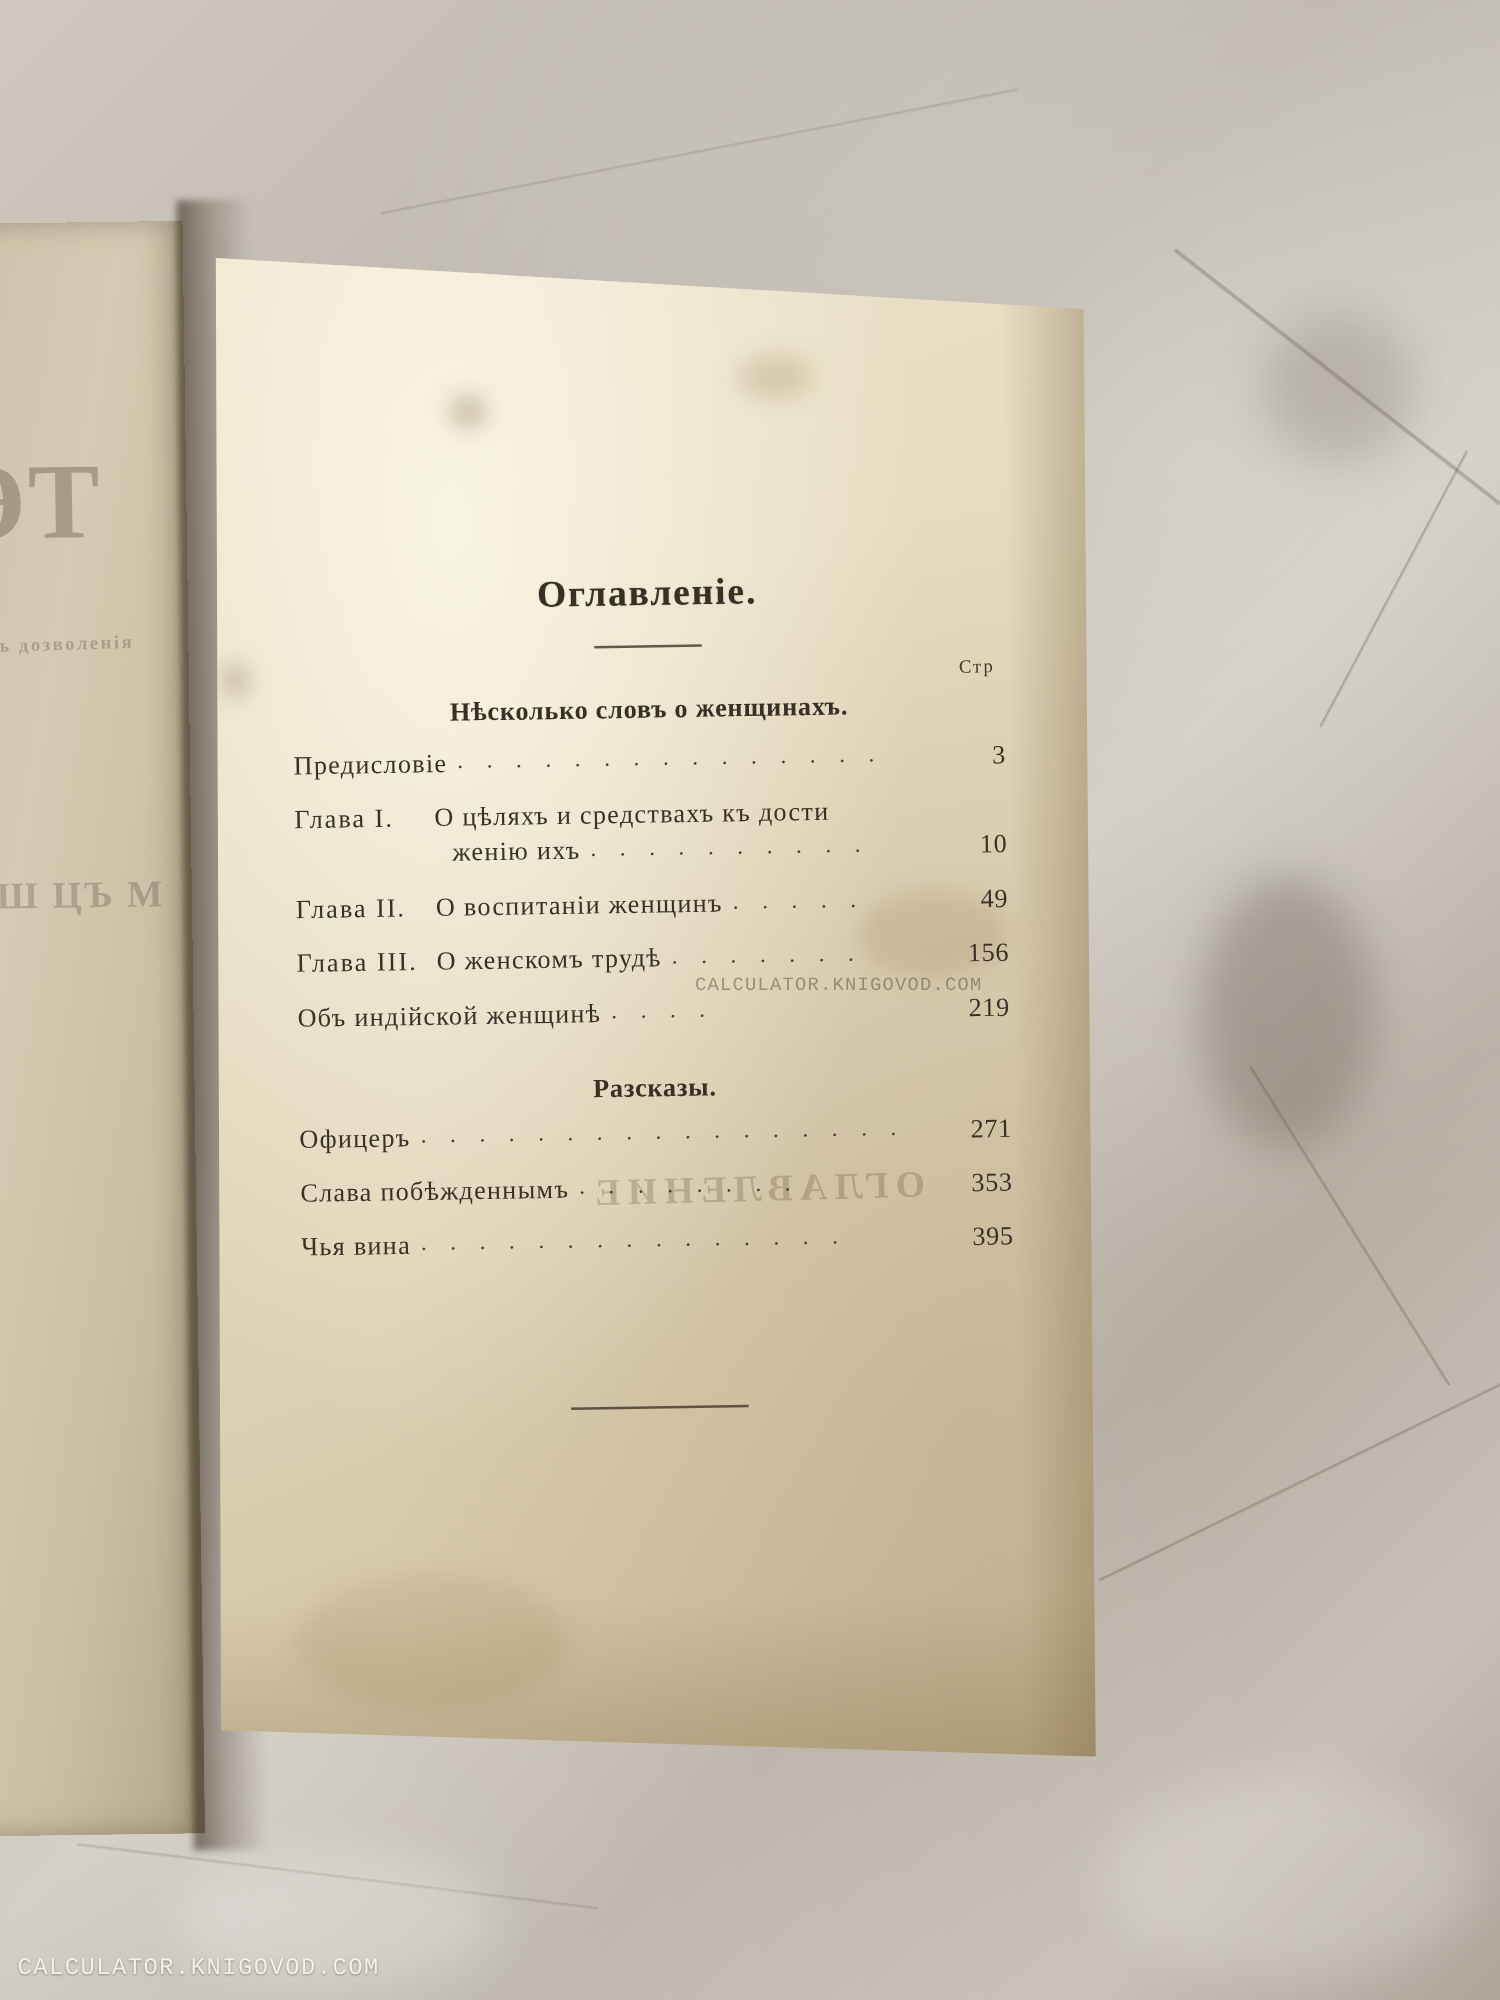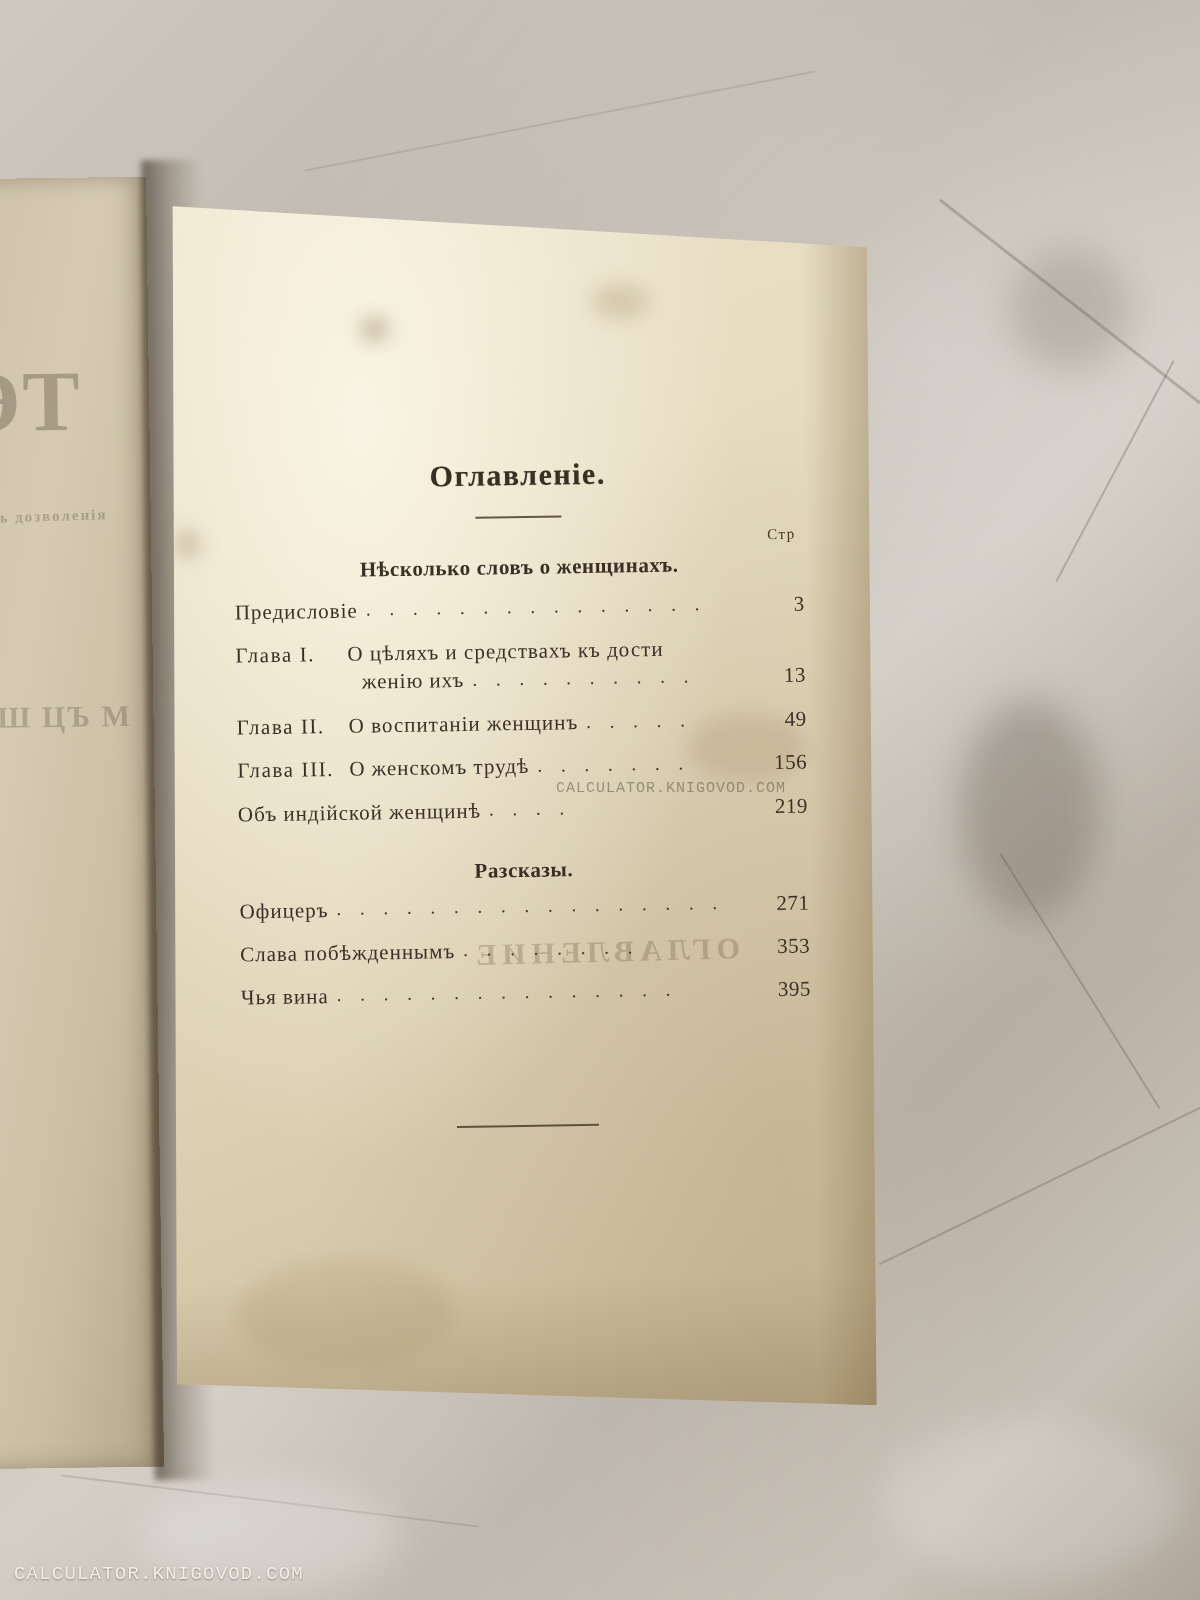--- a/index.html
+++ b/index.html
@@ -319,21 +319,21 @@
         </li>
 
         <li class="toc-row tight">
           <span class="toc-label">
             <span class="chap">Глава I.</span><span>О цѣляхъ и средствахъ къ дости</span>
           </span>
         </li>
         <li class="cont-row">
           <span class="toc-label">женію ихъ</span>
           <span class="dots">. . . . . . . . . .</span>
-          <span class="toc-page">13</span>
+          <span class="toc-page">10</span>
         </li>
 
         <li class="toc-row">
           <span class="toc-label">
             <span class="chap">Глава II.</span><span>О воспитаніи женщинъ</span>
           </span>
           <span class="dots">. . . . .</span>
           <span class="toc-page">49</span>
         </li>
 

